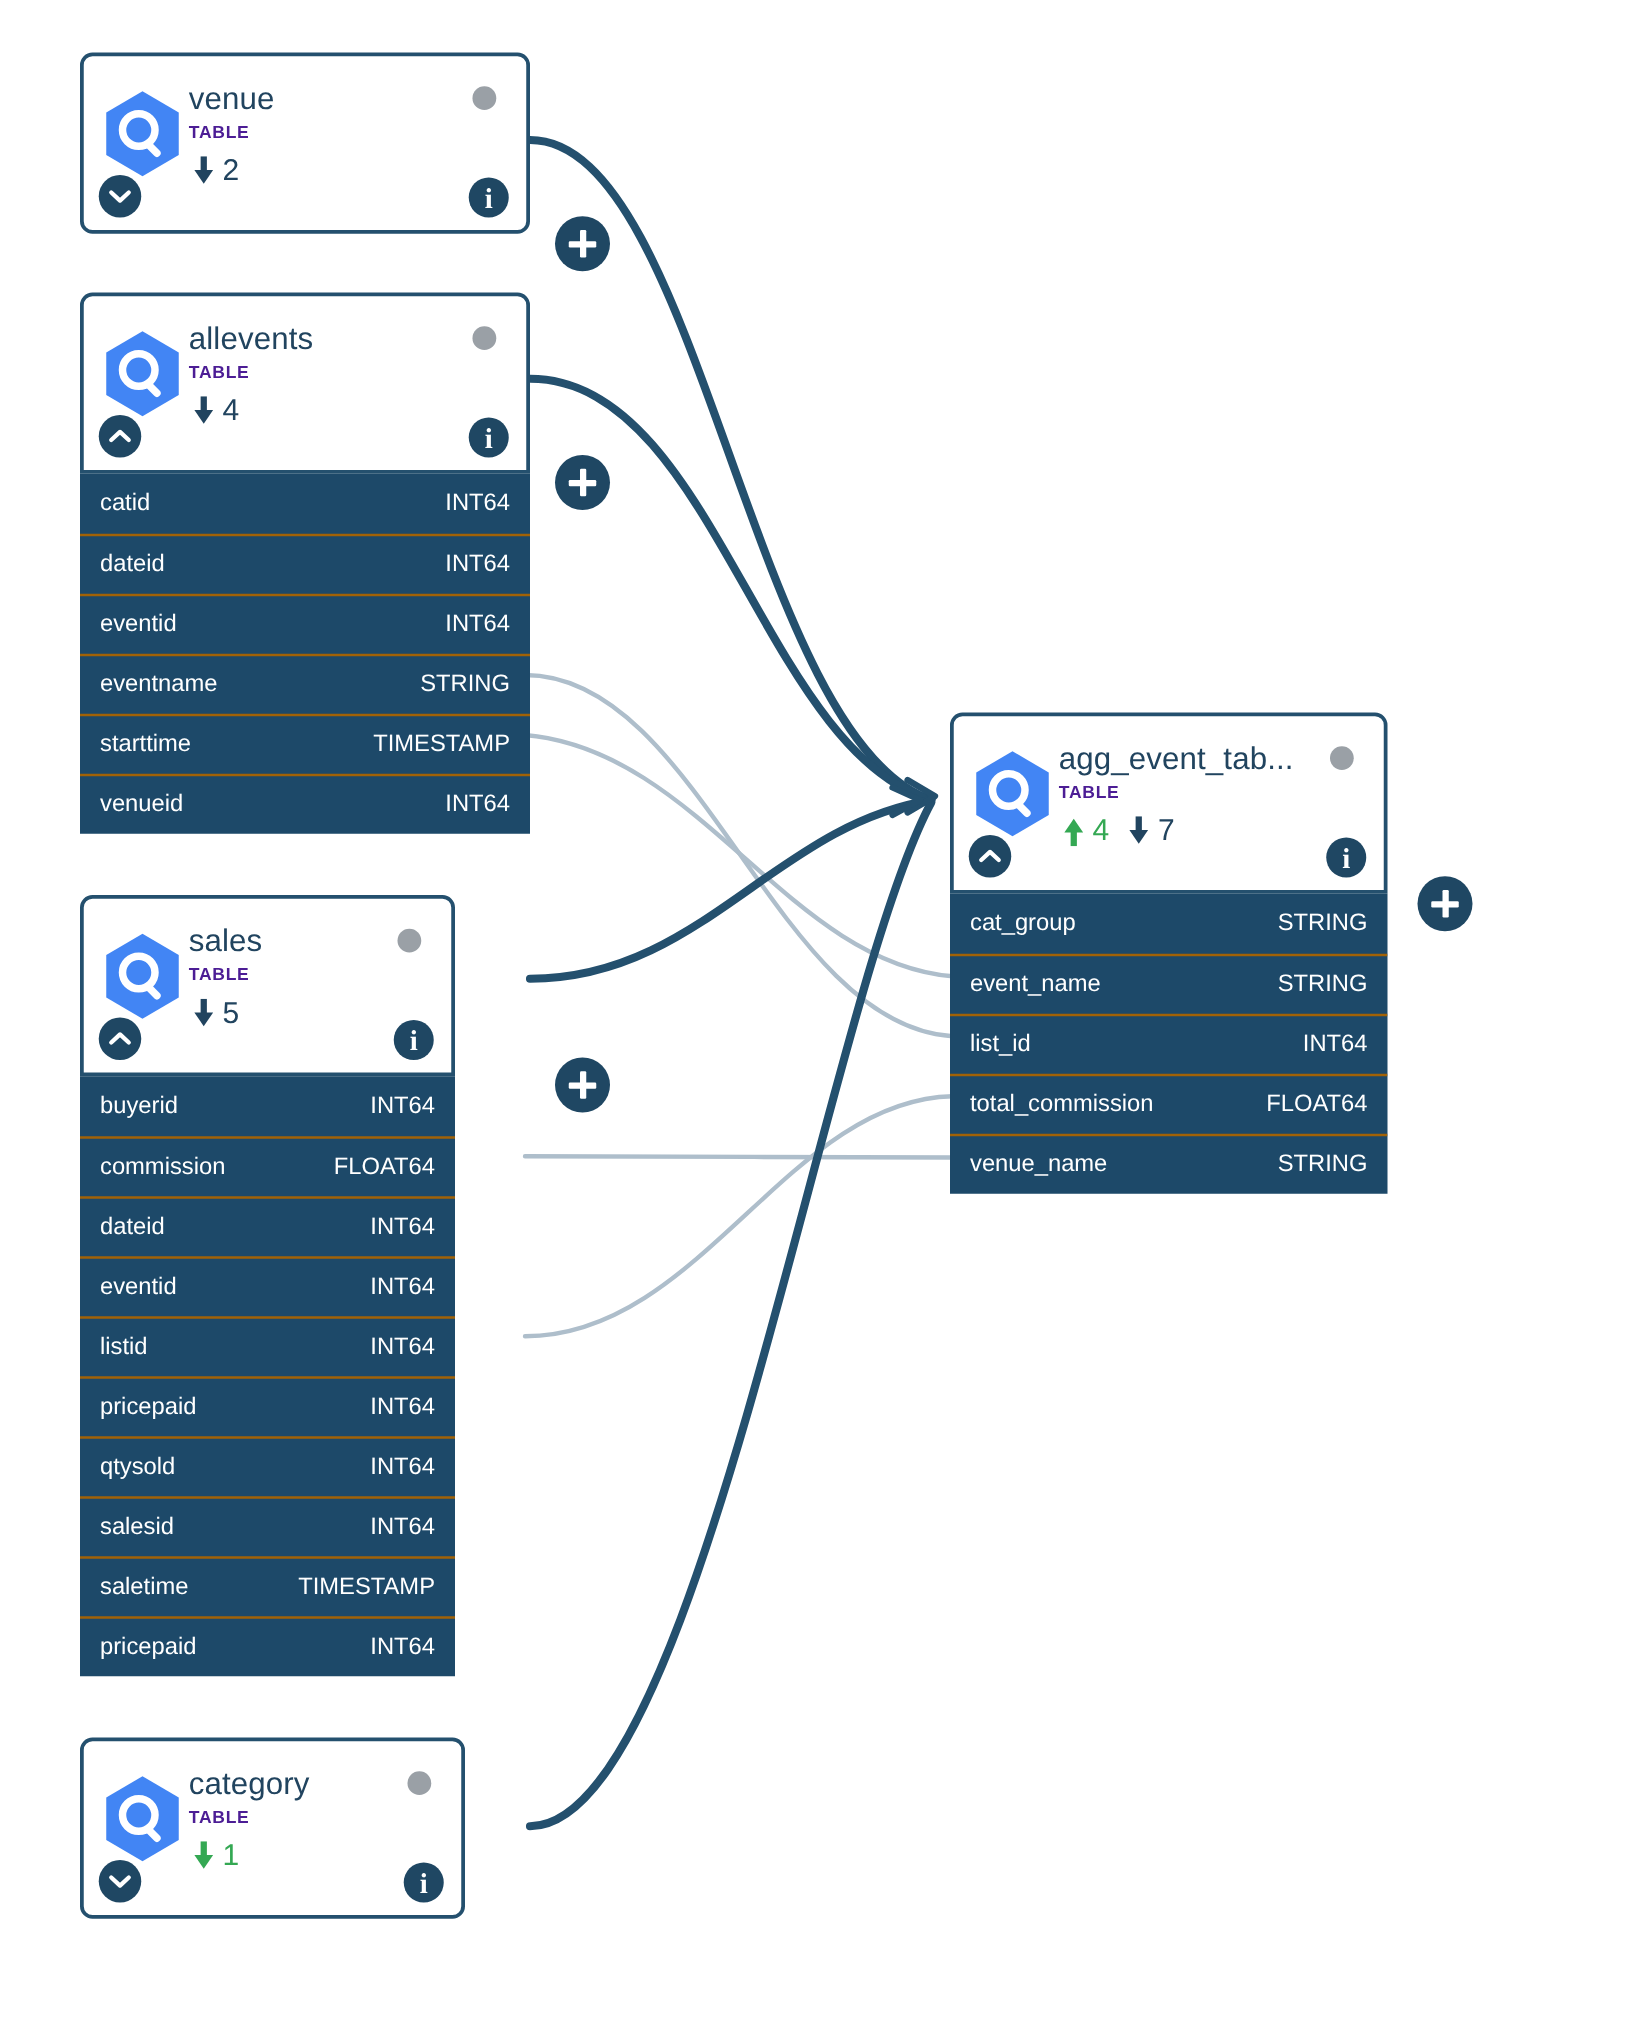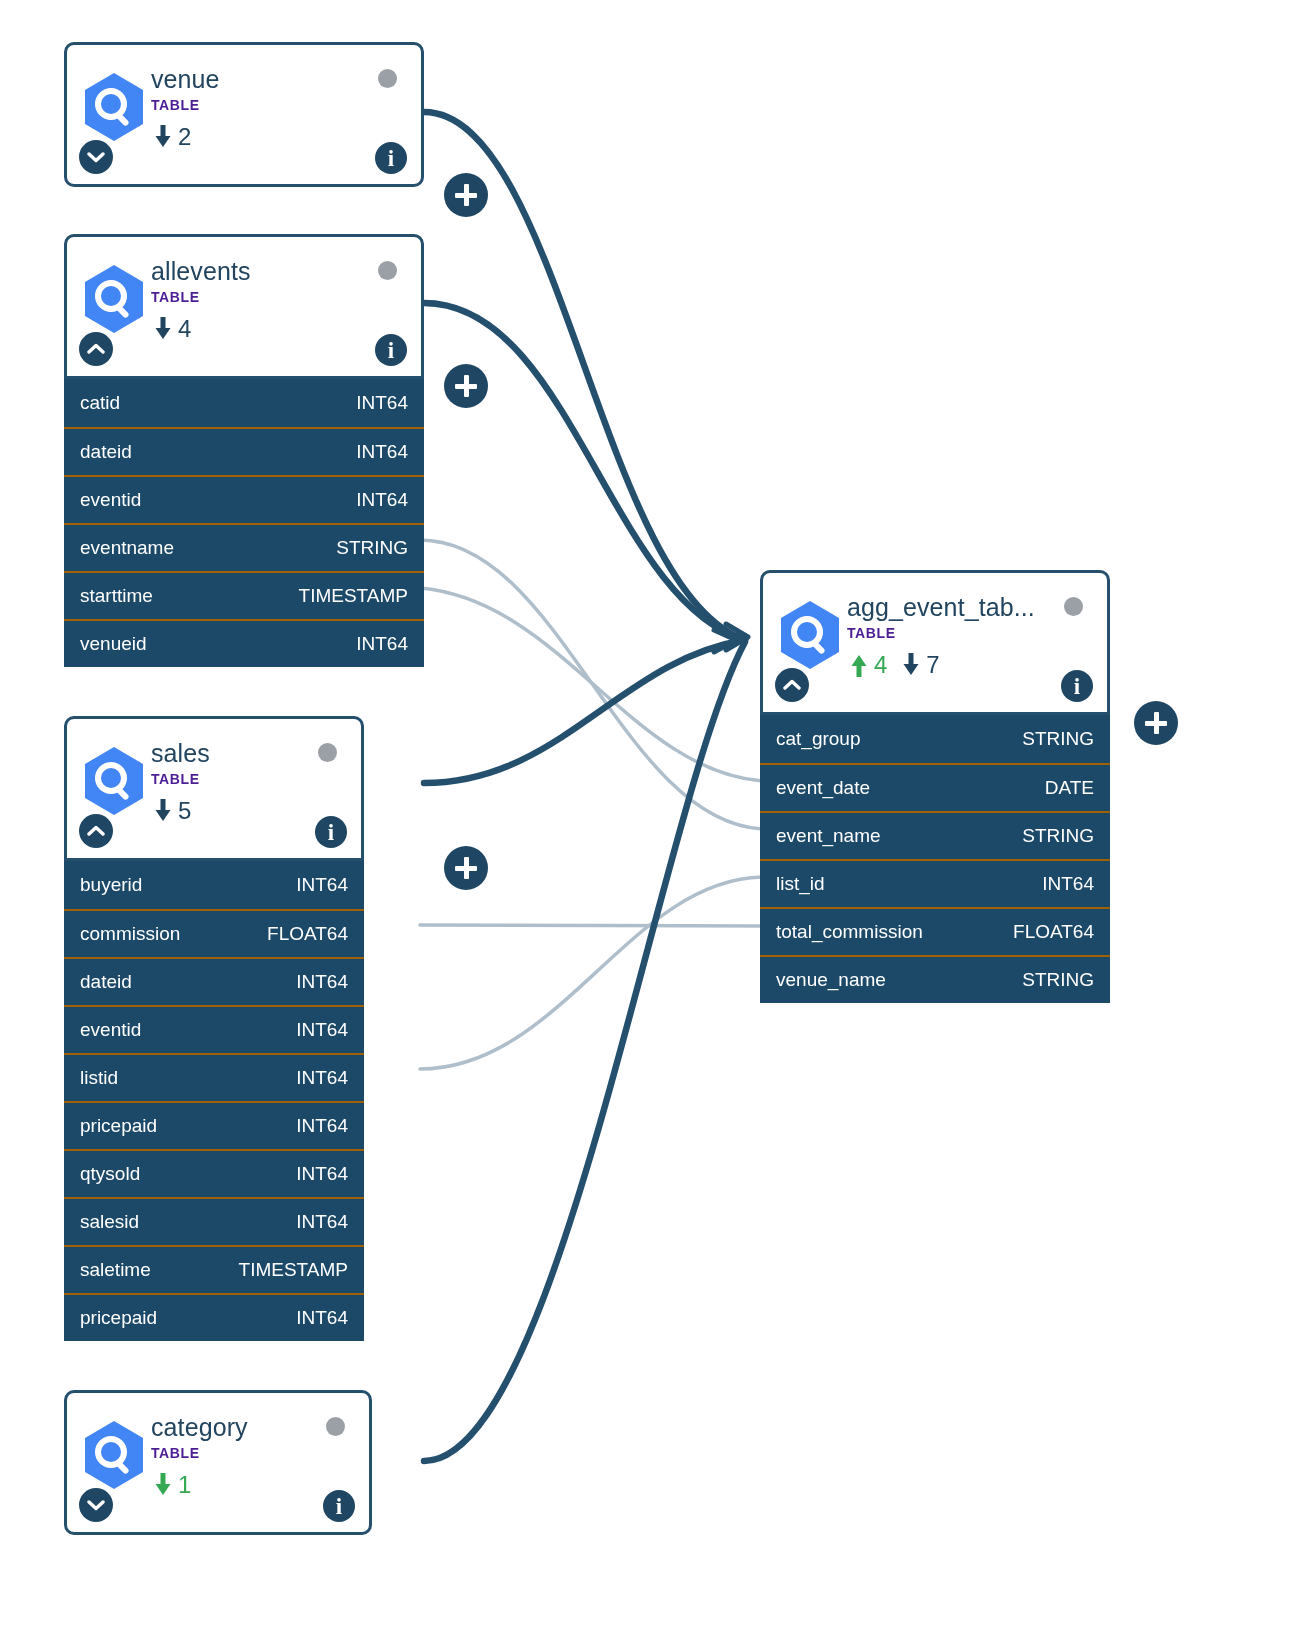--- a/index.html
+++ b/index.html
@@ -426,24 +426,20 @@
         </svg>
       </div>
       <div class="info-btn">i</div>
     </div>
     <div class="fields">
       <div class="field-row">
         <span class="field-name">cat_group</span>
         <span class="field-type">STRING</span>
       </div>
       <div class="field-row">
-        <span class="field-name">event_date</span>
-        <span class="field-type">DATE</span>
-      </div>
-      <div class="field-row">
         <span class="field-name">event_name</span>
         <span class="field-type">STRING</span>
       </div>
       <div class="field-row">
         <span class="field-name">list_id</span>
         <span class="field-type">INT64</span>
       </div>
       <div class="field-row">
         <span class="field-name">total_commission</span>
         <span class="field-type">FLOAT64</span>

